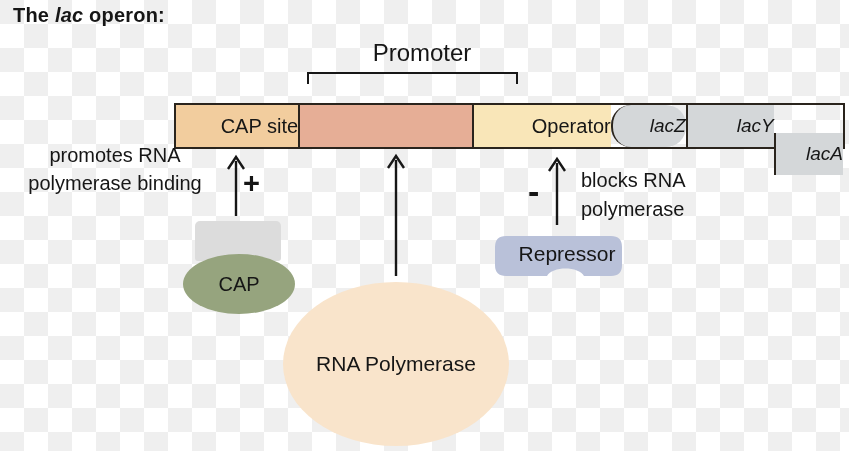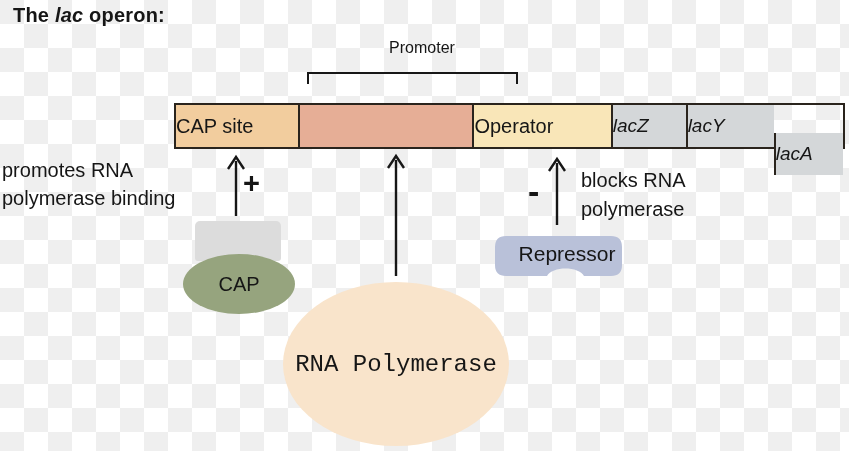--- a/index.html
+++ b/index.html
@@ -9,60 +9,59 @@
     overflow:hidden;
     font-family:"Liberation Sans", sans-serif;
     color:#161616;
     background-color:#ffffff;
     background-image:conic-gradient(#ffffff 0 25%, #efefef 0 50%, #ffffff 0 75%, #efefef 0);
     background-size:48px 48px;
   }
   .abs{position:absolute;}
   .title{left:13px;top:4px;font-size:20px;font-weight:bold;letter-spacing:.2px;}
   .title .it{font-style:italic;}
-  .promoter-label{left:347px;top:39px;width:150px;text-align:center;font-size:16px;}
+  .promoter-label{left:347px;top:39px;width:150px;text-align:center;font-size:24px;}
   svg.overlay{left:0;top:0;pointer-events:none;}
   .stroke{stroke:#171717;stroke-width:2.4px;fill:none;}
   .bracket{stroke:#171717;stroke-width:2px;fill:none;}
 
   .bar{
     left:174px;top:103px;width:671px;height:46px;
     border:2px solid #2a241d;box-sizing:border-box;
     display:flex;
   }
   .seg{
     box-sizing:border-box;height:100%;
-    display:flex;align-items:center;justify-content:flex-start;
+    display:flex;align-items:center;justify-content:flex-end;
     font-size:20px;white-space:nowrap;
   }
   .seg + .seg{border-left:2px solid #2a241d;}
   .seg.gene{font-style:italic;font-size:19px;}
   .w-capsite{width:129px;} .w-prom{width:184px;} .w-oper{width:146px;}
   .w-lacz{width:79px;} .w-lacy{width:93px;} .w-laca{width:73px;}
 
-  .promotes-text{left:2px;top:156px;width:226px;text-align:left;font-size:20px;line-height:28px;}
+  .promotes-text{left:2px;top:141px;width:226px;text-align:center;font-size:20px;line-height:28px;}
   .blocks-text{left:581px;top:166px;font-size:20px;line-height:29px;}
   .plus-sign{left:243px;top:167px;font-size:29px;font-weight:bold;}
   .minus-sign{left:528px;top:176px;font-size:34px;font-weight:bold;line-height:30px;}
 
   .cap-top{
     left:195px;top:221px;width:86px;height:40px;
     background:#dcdcdc;border-radius:5px 5px 3px 3px;
   }
   .cap-body{
     left:183px;top:254px;width:112px;height:60px;border-radius:50%;
     background:#96a47e;display:flex;align-items:center;justify-content:center;
     font-size:20px;
   }
   .repressor-label{left:495px;top:239px;width:144px;text-align:center;font-size:21px;line-height:30px;}
   .rnap{
     left:283px;top:282px;width:226px;height:164px;border-radius:50%;
     background:#f9e4cb;display:flex;align-items:center;justify-content:center;
-    font-size:24px;
-    font-family:Liberation Mono, monospace;
+    font-size:21px;
   }
 </style>
 </head>
 <body>
 
 <div class="stage">
 
   <div class="abs title"><span>The </span><span class="it">lac</span><span> operon:</span></div>
 
   <div class="abs promoter-label">Promoter</div>
@@ -92,21 +91,21 @@
   <div class="abs bar">
     <div class="seg w-capsite" style="background-color: rgb(242, 205, 158);">
         <span>CAP site</span>
       </div>
     <div class="seg w-prom" style="background-color: rgb(230, 174, 150);">
         <span></span>
       </div>
     <div class="seg w-oper" style="background-color: rgb(249, 230, 184);">
         <span>Operator</span>
       </div>
-    <div class="seg gene w-lacz" style="background-color: rgb(212, 215, 217);">
+    <div class="seg gene w-lacz" style="background-color: rgb(212, 215, 217); border-radius: 20px;">
         <span>lacZ</span>
       </div>
     <div class="seg gene w-lacy" style="background-color: rgb(212, 215, 217);">
         <span>lacY</span>
       </div>
     <div class="seg gene w-laca" style="background-color: rgb(212, 215, 217); margin-top: 28px;">
         <span>lacA</span>
       </div>
   </div>
 

